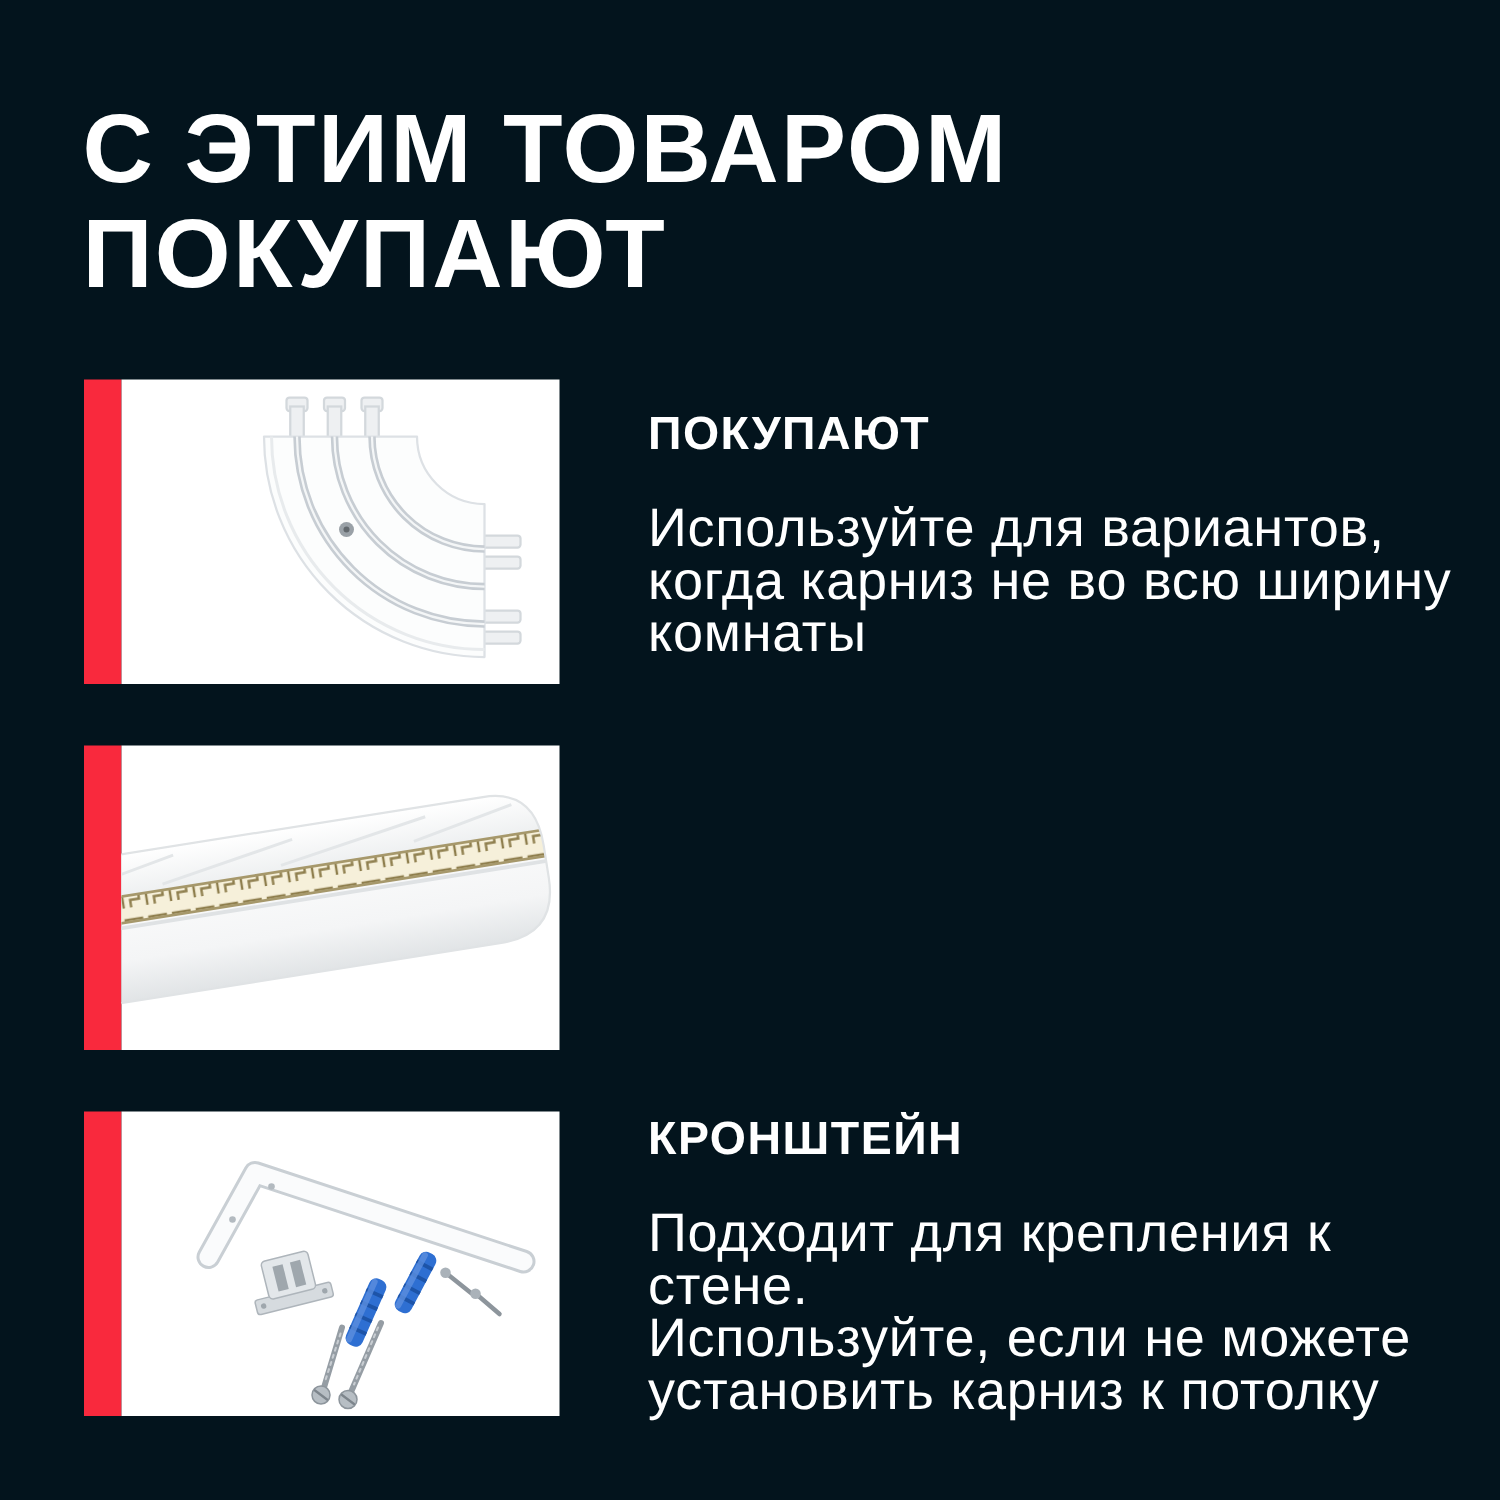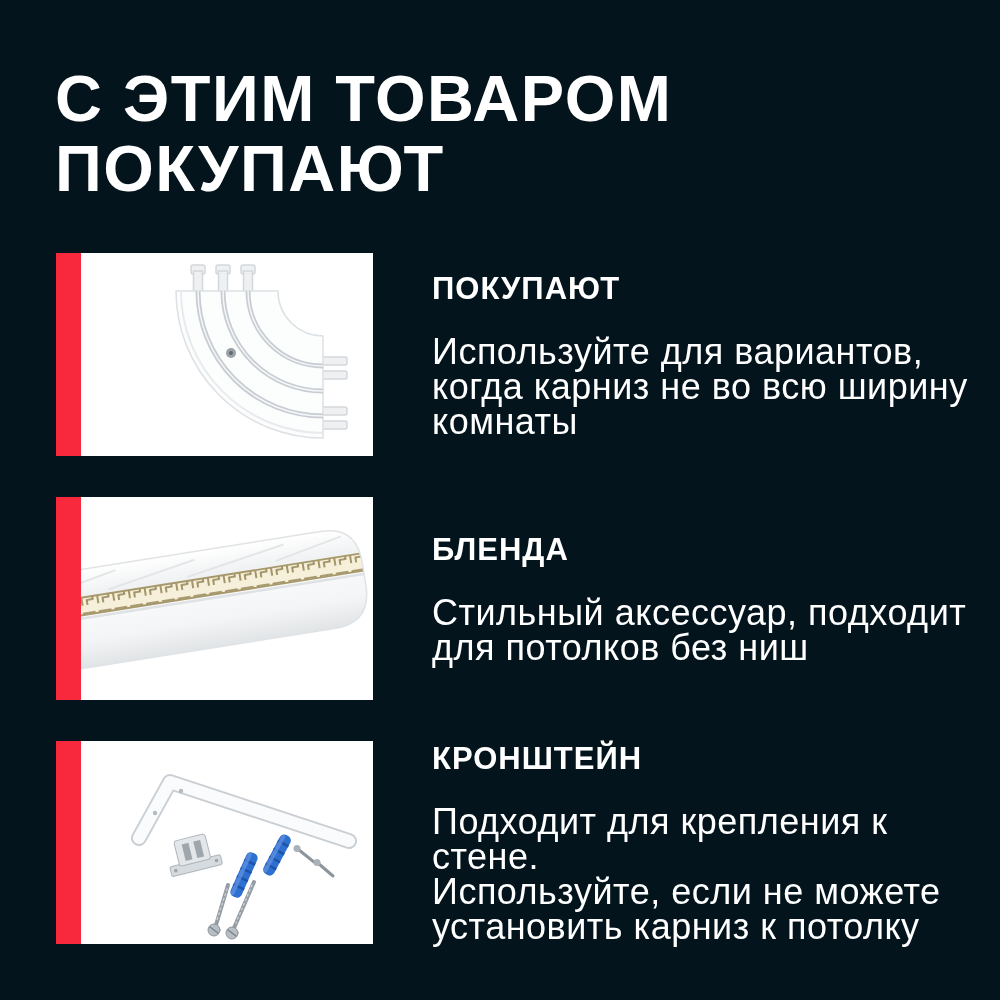--- a/index.html
+++ b/index.html
@@ -121,25 +121,20 @@
             <path d="M -30 70 L 40 56 M 30 74 L 120 58 M 110 74 L 210 57 M 200 72 L 268 58" stroke="#e3e6e8" stroke-width="2" fill="none"></path>
             <rect x="-60" y="78" width="350" height="17" fill="url(#meander)"></rect>
             <rect x="-60" y="77" width="350" height="1.8" fill="#a6986b"></rect>
             <rect x="-60" y="94.5" width="350" height="1.8" fill="#a6986b"></rect>
             <rect x="-60" y="97.5" width="350" height="2.5" fill="#dfe2e4"></rect>
           </g>
           <path d="M -60 50 L 250 50 Q 285 50 285 88 L 285 110 Q 285 148 247 148 L -60 148" fill="none" stroke="#e0e3e5" stroke-width="1.5"></path>
         </g>
       </svg>
     </div>
-    <div class="card-text">
-      <div class="card-heading">БЛЕНДА</div>
-      <div class="card-desc">Стильный аксессуар, подходит
-для потолков без ниш</div>
-    </div>
   </div>
 
   <div class="card">
     <div class="card-stripe"></div>
     <div class="card-photo">
       <svg viewBox="0 0 292 203">
         <g fill="none" stroke-linecap="round" stroke-linejoin="round">
           <path d="M 58 97 L 89 41 L 268 100" stroke="#c9cfd4" stroke-width="16"></path>
           <path d="M 58 97 L 89 41 L 268 100" stroke="#fafbfc" stroke-width="12"></path>
         </g>

